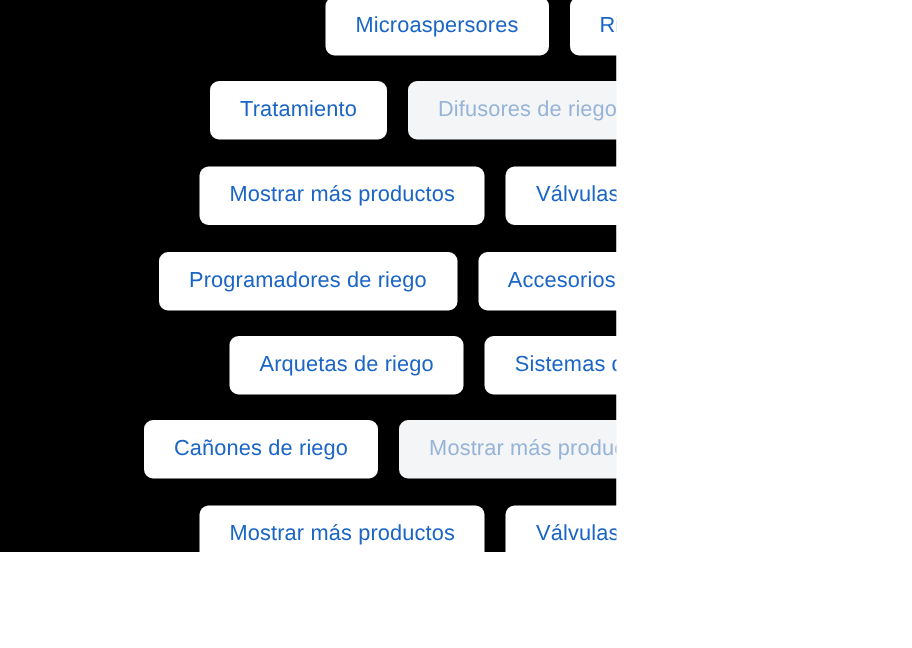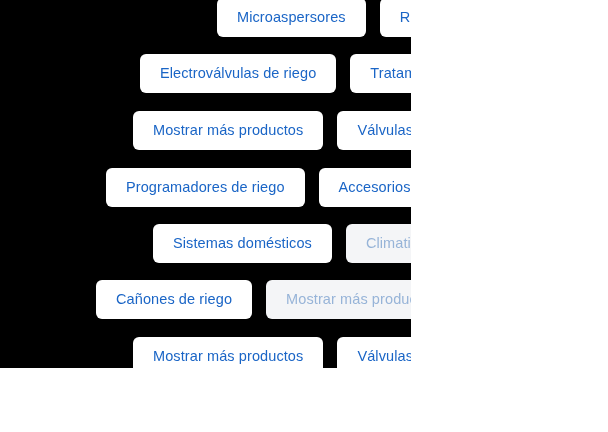--- a/index.html
+++ b/index.html
@@ -107,35 +107,35 @@
 
   <div id="right-wash"></div>
 
   <div id="rows-container">
       <div class="row" style="top: -2px; left: 217px;">
         <div class="pill">Microaspersores</div>
         <div class="pill">Riego por goteo</div>
         <div class="pill faded">Filtración</div>
       </div>
       <div class="row" style="top: 54px; left: 140px;">
-        <div class="pill">Electroválvulas de riego</div>
         <div class="pill">Tratamiento</div>
         <div class="pill faded">Difusores de riego</div>
       </div>
       <div class="row" style="top: 111px; left: 133px;">
         <div class="pill">Mostrar más productos</div>
         <div class="pill">Válvulas y tuberías</div>
         <div class="pill faded">Limpiafondos</div>
       </div>
       <div class="row" style="top: 168px; left: 106px;">
         <div class="pill">Programadores de riego</div>
         <div class="pill">Accesorios piscinas</div>
         <div class="pill faded">Wellness &amp; Spa</div>
       </div>
       <div class="row" style="top: 224px; left: 153px;">
+        <div class="pill">Arquetas de riego</div>
         <div class="pill">Sistemas domésticos</div>
         <div class="pill faded">Climatización</div>
       </div>
       <div class="row" style="top: 280px; left: 96px;">
         <div class="pill">Cañones de riego</div>
         <div class="pill faded">Mostrar más productos</div>
       </div>
       <div class="row" style="top: 337px; left: 133px;">
         <div class="pill">Mostrar más productos</div>
         <div class="pill">Válvulas y tuberías</div>

